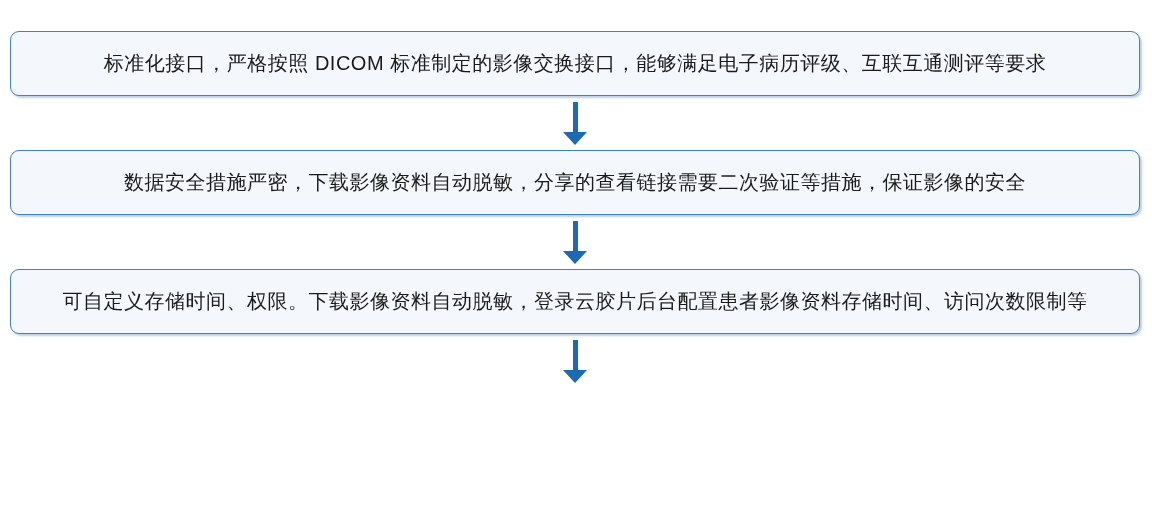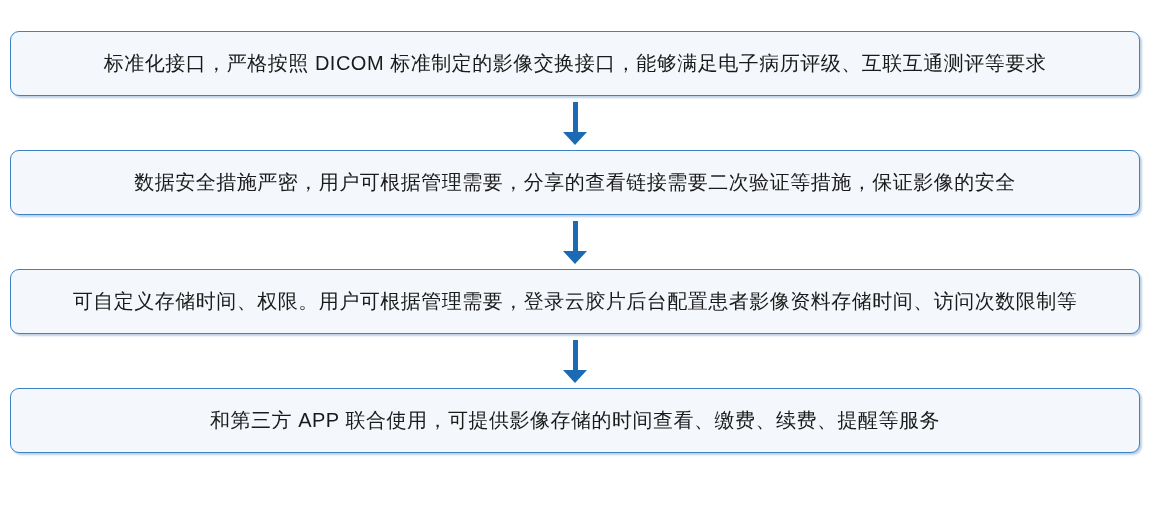--- a/index.html
+++ b/index.html
@@ -78,35 +78,32 @@
     <div class="flow-box">
       <span>标准化接口，严格按照 DICOM 标准制定的影像交换接口，能够满足电子病历评级、互联互通测评等要求</span>
     </div>
 
     <div class="arrow">
       <div class="stem"></div>
       <div class="head"></div>
     </div>
 
     <div class="flow-box">
-      <span>数据安全措施严密，用户可根据管理需要，分享的查看链接需要二次验证等措施，保证影像的安全</span>
+      <span>数据安全措施严密，下载影像资料自动脱敏，分享的查看链接需要二次验证等措施，保证影像的安全</span>
     </div>
 
     <div class="arrow">
       <div class="stem"></div>
       <div class="head"></div>
     </div>
 
     <div class="flow-box">
-      <span>可自定义存储时间、权限。用户可根据管理需要，登录云胶片后台配置患者影像资料存储时间、访问次数限制等</span>
+      <span>可自定义存储时间、权限。下载影像资料自动脱敏，登录云胶片后台配置患者影像资料存储时间、访问次数限制等</span>
     </div>
 
     <div class="arrow">
       <div class="stem"></div>
       <div class="head"></div>
     </div>
 
-    <div class="flow-box">
-      <span>和第三方 APP 联合使用，可提供影像存储的时间查看、缴费、续费、提醒等服务</span>
-    </div>
 
   </div>
 </div>
 
 </body></html>

